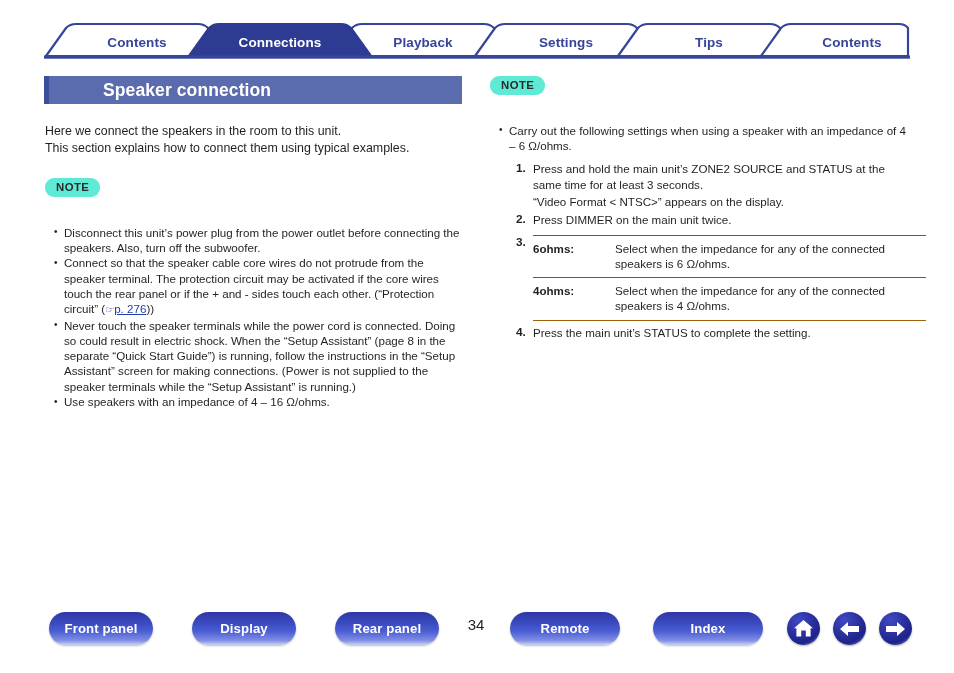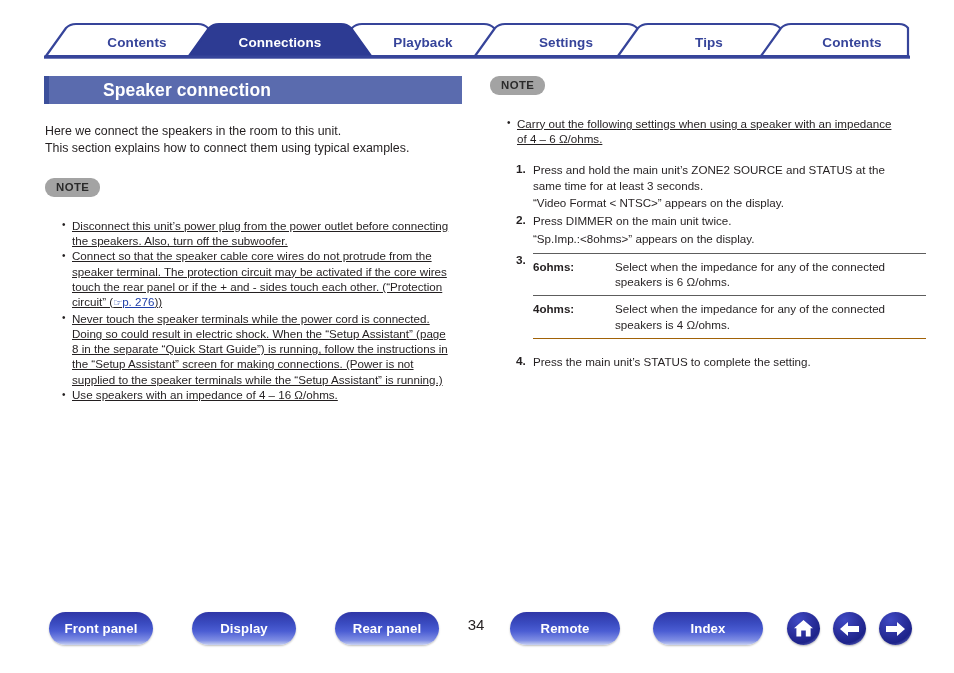--- a/index.html
+++ b/index.html
@@ -75,36 +75,35 @@
 
   .intro-line {
     font-size: 12.4px;
     line-height: 17px;
     color: #231f20;
   }
 
   
   .note-badge {
     display: inline-block;
-    background: #a3a3a3;
+    background: #5eead4;
     color: #2a2a2a;
     font-size: 11.4px;
     font-weight: bold;
     letter-spacing: 0.4px;
     padding: 1.5px 11px 2px 11px;
     border-radius: 9px;
-    margin-bottom: 5px;
+    margin-bottom: 20px;
   }
 
   
   ul.bullets {
     list-style: none;
-    margin: 16px;
+    margin: 8px;
     padding: 0;
-    text-decoration: underline;
   }
   ul.bullets > li {
     position: relative;
     padding-left: 11px;
     margin-bottom: 0px;
   }
   ul.bullets > li::before {
     content: "\2022";
     position: absolute;
     left: 1px;
@@ -131,21 +130,21 @@
     font-size: 11.8px;
   }
   .step-sub {
     display: block;
     margin-top: 2px;
   }
 
   
   table.imp-table {
     border-collapse: collapse;
-    margin: 7px 0 15px 0;
+    margin: 7px 0 4px 0;
     width: 393px;
     table-layout: fixed;
   }
   table.imp-table tr { border-top: 1px solid #5d5d5d; }
   table.imp-table tr:last-child { border-bottom: 1px solid #a16207; }
   table.imp-table td {
     padding: 5px 4px 6px 0;
     vertical-align: top;
     font-size: 11.6px;
     line-height: 15.3px;
@@ -291,21 +290,20 @@
 
   <ol class="steps">
     <li>
       <span class="step-num">1.</span>
       <span>Press and hold the main unit’s ZONE2 SOURCE and STATUS at the same time for at least 3 seconds.</span>
       <span class="step-sub">“Video Format &lt; NTSC&gt;” appears on the display.</span>
     </li>
     <li>
       <span class="step-num">2.</span>
       <span>Press DIMMER on the main unit twice.</span>
-      <span class="step-sub">“Sp.Imp.:&lt;8ohms&gt;” appears on the display.</span>
     </li>
     <li>
       <span class="step-num">3.</span>
 
       <table class="imp-table">
         <tbody>
           <tr>
             <td class="imp-key">6ohms:</td>
             <td class="imp-val">Select when the impedance for any of the connected speakers is 6 Ω/ohms.</td>
           </tr>

